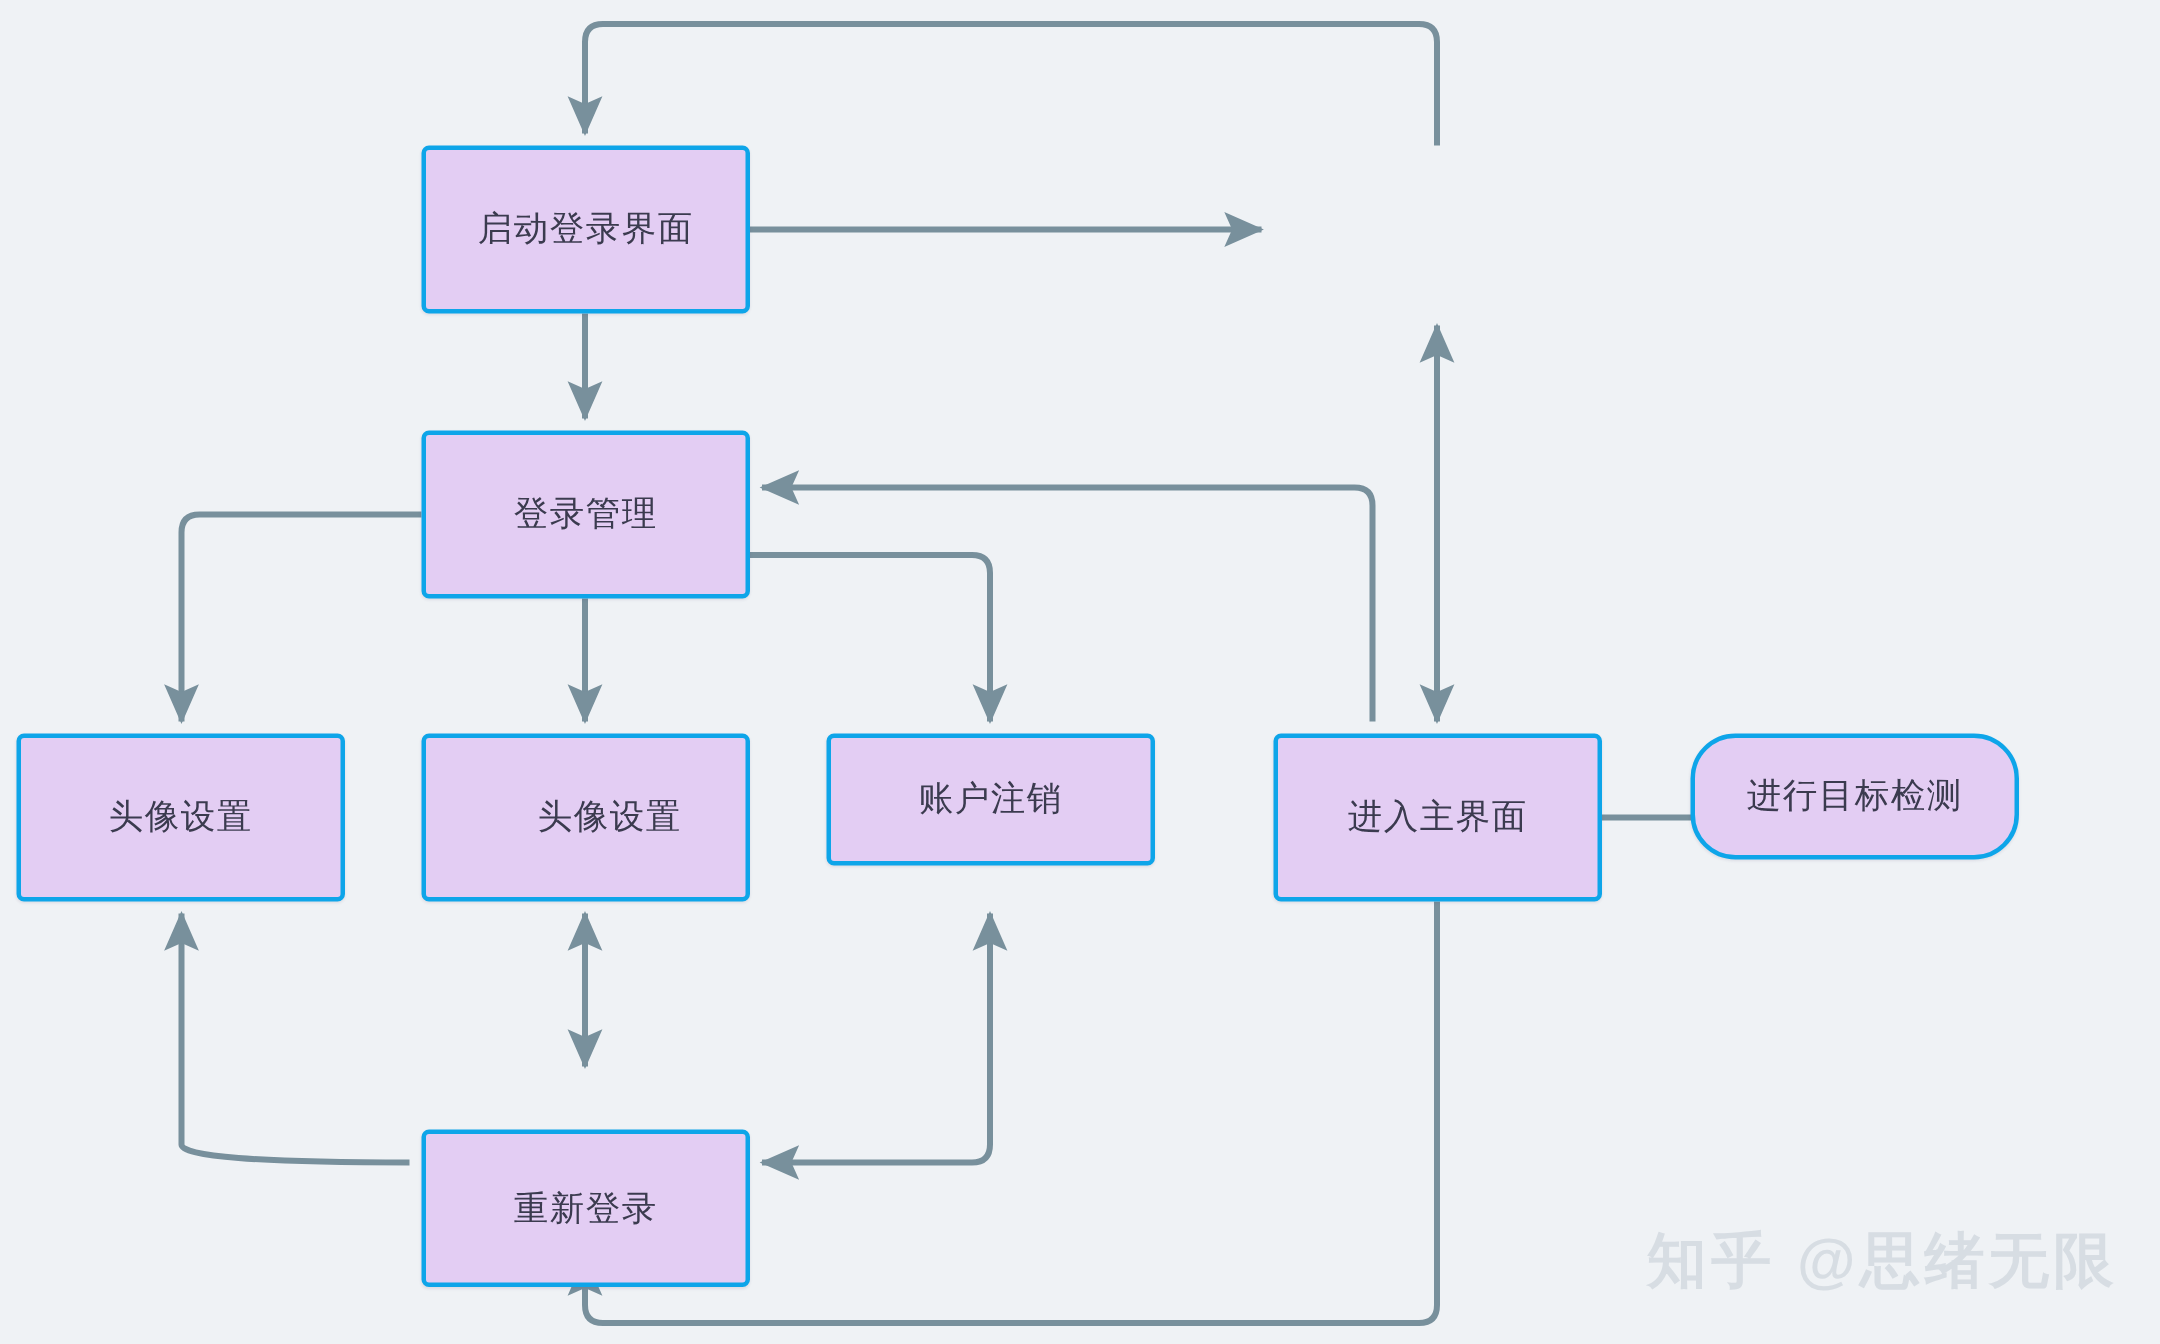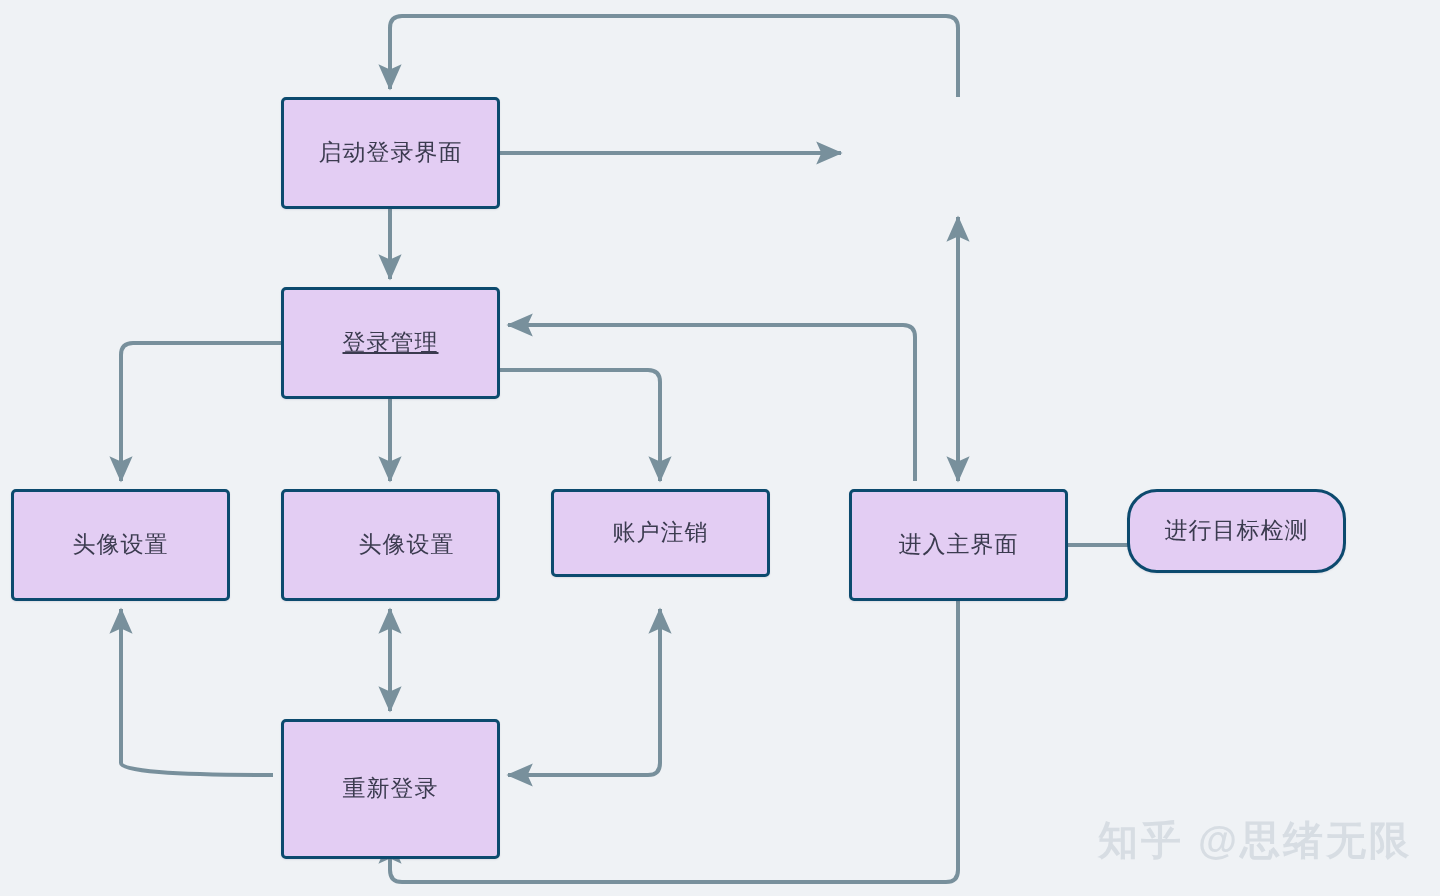--- a/index.html
+++ b/index.html
@@ -23,21 +23,21 @@
     left: 0;
     top: 0;
     width: 1440px;
     height: 896px;
     pointer-events: none;
   }
   .node {
     position: absolute;
     box-sizing: border-box;
     background: #e3cdf3;
-    border: 3px solid #0c4a6e;
+    border: 3px solid #0ea5e9;
     border-radius: 5px;
     display: flex;
     align-items: center;
     justify-content: center;
     color: #3b3b4f;
     font-size: 23px;
     letter-spacing: 1px;
     line-height: 1.2;
     text-align: center;
     box-shadow: 0 1px 2px rgba(60,40,90,0.10);
@@ -104,21 +104,21 @@
 
       <path d="M958,601 L958,870 Q958,882 946,882 L402,882 Q390,882 390,870 L390,839" marker-end="url(#ah)"></path>
     </g>
   </svg>
 
   <div class="node" style="left:281px; top:97px; width:219px; height:112px;">
     <span class="node-label">启动登录界面</span>
   </div>
 
 
-  <div class="node" style="left:281px; top:287px; width:219px; height:112px;text-decoration:underline;">
+  <div class="node" style="left:281px; top:287px; width:219px; height:112px;">
     <span class="node-label">登录管理</span>
   </div>
 
   <div class="node" style="left:11px; top:489px; width:219px; height:112px;">
     <span class="node-label">头像设置</span>
   </div>
 
   <div class="node" style="left:281px; top:489px; width:219px; height:112px;padding-left:32px;">
     <span class="node-label">头像设置</span>
   </div>
@@ -128,19 +128,19 @@
   </div>
 
   <div class="node" style="left:849px; top:489px; width:219px; height:112px;">
     <span class="node-label">进入主界面</span>
   </div>
 
   <div class="node" style="left:1127px; top:489px; width:219px; height:84px;border-radius:30px;">
     <span class="node-label">进行目标检测</span>
   </div>
 
-  <div class="node" style="left:281px; top:719px; width:219px; height:140px;text-align:center;">
+  <div class="node" style="left:281px; top:753px; width:219px; height:105px;text-align:center;">
     <span class="node-label">重新登录</span>
   </div>
 
   <div class="watermark">知乎 @思绪无限</div>
 
 </div>
 
 </body></html>

